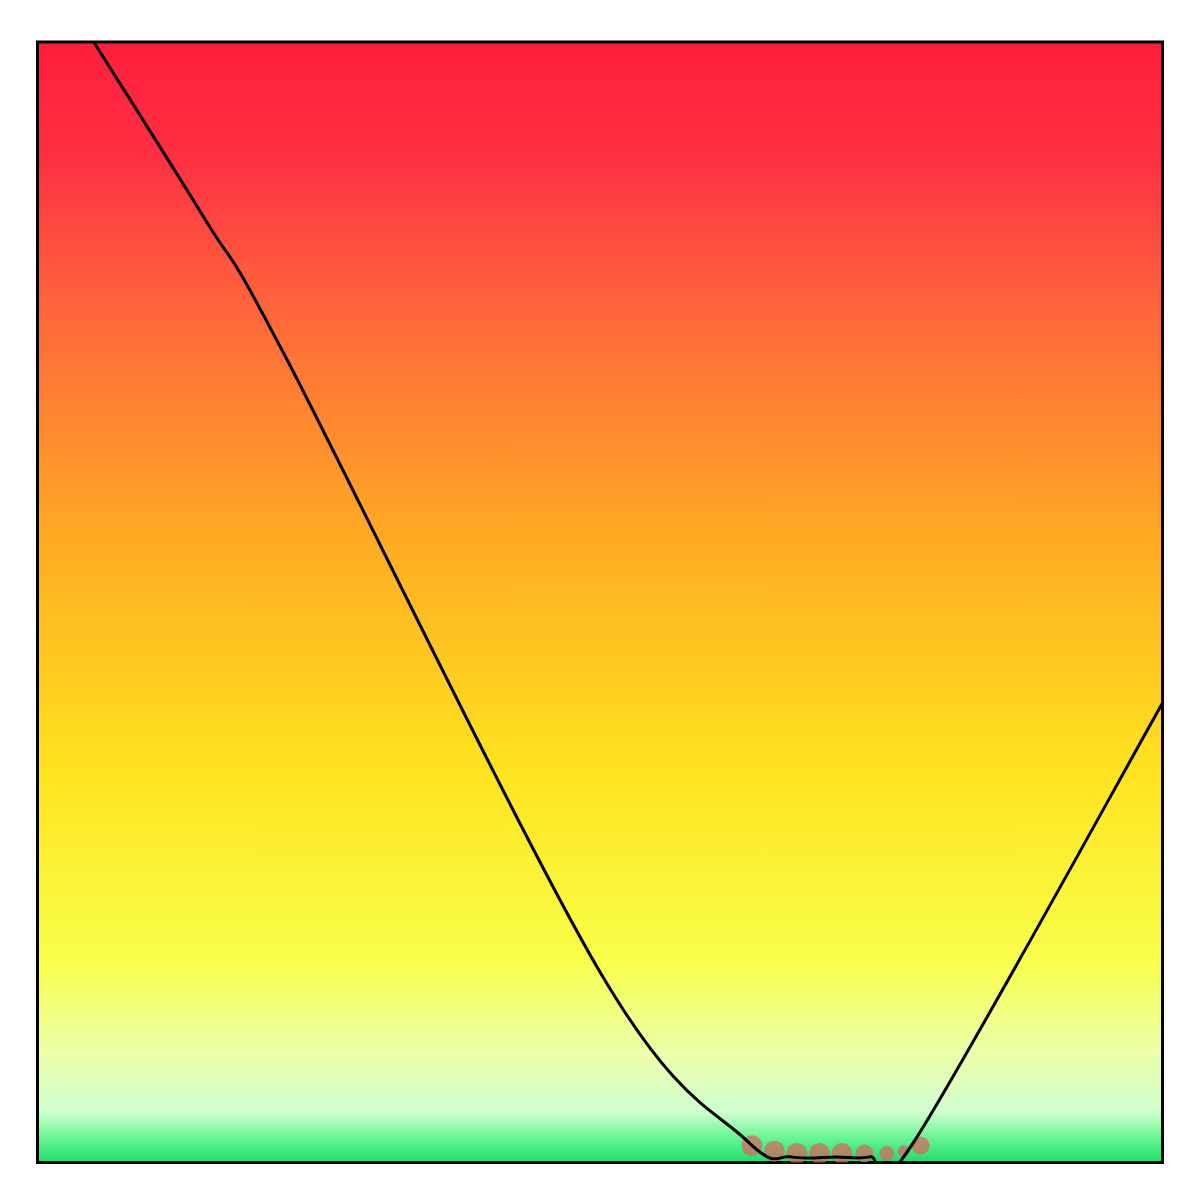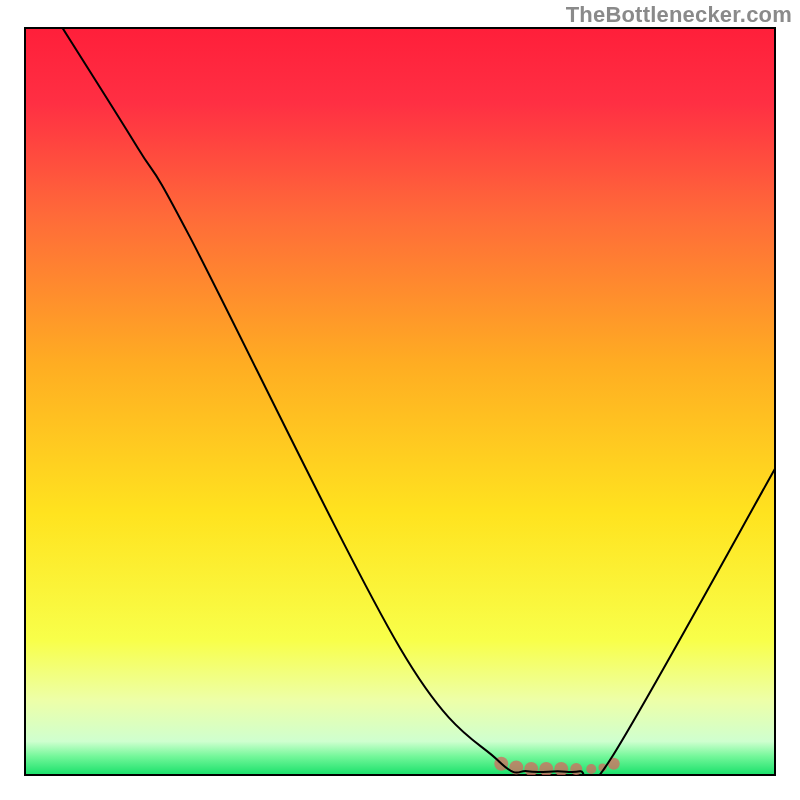--- a/index.html
+++ b/index.html
@@ -28,21 +28,20 @@
   svg.chart {
     position: absolute;
     left: 0;
     top: 0;
   }
 </style>
 </head>
 <body>
 
 <div class="frame">
-  <div class="attribution">TheBottlenecker.com</div>
 
   <svg class="chart" width="800" height="800" viewBox="0 0 800 800">
     <defs>
       <linearGradient id="bg-grad" x1="0" y1="0" x2="0" y2="1">
           <stop offset="0%" stop-color="#ff1f3a"></stop>
           <stop offset="10%" stop-color="#ff2f43"></stop>
           <stop offset="25%" stop-color="#ff6a39"></stop>
           <stop offset="45%" stop-color="#ffad22"></stop>
           <stop offset="65%" stop-color="#ffe31f"></stop>
           <stop offset="82%" stop-color="#f8ff4a"></stop>

